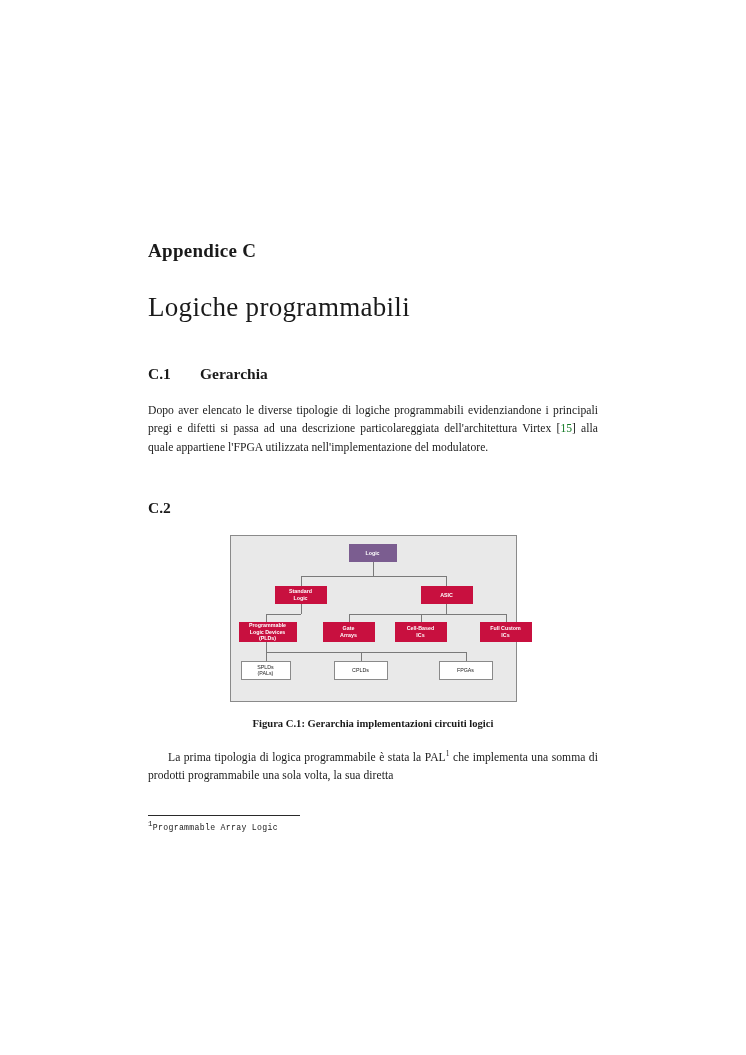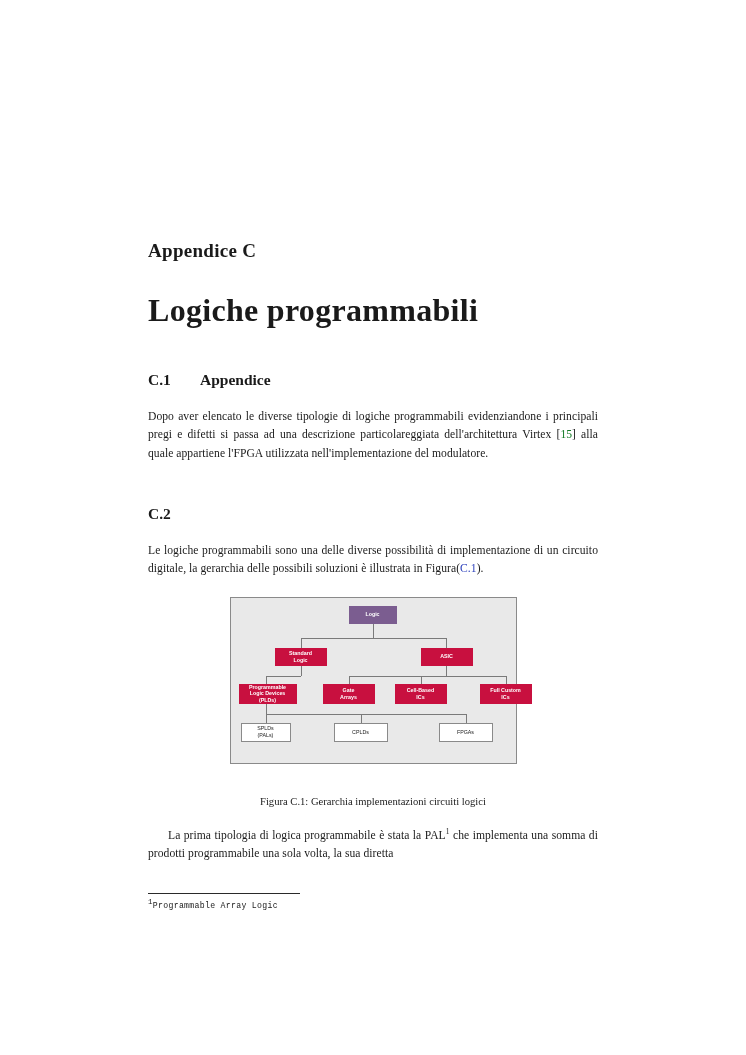--- a/index.html
+++ b/index.html
@@ -22,22 +22,22 @@
     top: 0;
     width: 450px;
   }
   .chapter-label {
     font-size: 19px;
     font-weight: bold;
     letter-spacing: 0.3px;
     margin-top: 240px;
   }
   .chapter-title {
-    font-size: 32px;
-    font-weight: bold;
+    font-size: 27px;
+    font-weight: normal;
     letter-spacing: 0.3px;
     margin-top: 30px;
   }
   .section-head {
     font-size: 15.5px;
     font-weight: bold;
     margin-top: 42px;
     display: flex;
   }
   .section-num {
@@ -103,21 +103,22 @@
   .line {
     position: absolute;
     background: #7a7a7a;
   }
   .hl { height: 1px; }
   .vl { width: 1px; }
 
   .figcaption {
     font-size: 10.6px;
     text-align: center;
-    margin-top: 32px;
+    margin-top: 16px;
+    font-weight: bold;
   }
 
   
   .footnote-rule {
     width: 152px;
     height: 1px;
     background: #2a2a2a;
     margin-top: 30px;
   }
   .footnote {
@@ -139,34 +140,31 @@
 <body>
 
 <div class="page">
   <div class="content">
 
     <div class="chapter-label">Appendice C</div>
     <div class="chapter-title">Logiche programmabili</div>
 
     <div class="section-head">
       <span class="section-num">C.1</span>
-      <span>Appendice</span>
+      <span>Gerarchia</span>
     </div>
 
     <div class="para">
       Dopo aver elencato le diverse tipologie di logiche programmabili evidenziandone i principali pregi e difetti si passa ad una descrizione particolareggiata dell'architettura Virtex [<span class="cite">15</span>] alla quale appartiene l'FPGA utilizzata nell'implementazione del modulatore.
     </div>
 
     <div class="section-head">
       <span class="section-num">C.2</span>
     </div>
 
-    <div class="para">
-      <span>Le logiche programmabili sono una delle diverse possibilità di implementazione di un circuito digitale, la gerarchia delle possibili soluzioni è illustrata in Figura(</span><span class="ref">C.1</span><span>).</span>
-    </div>
 
     <div class="figure">
       <div class="fig-box">
 
         <div class="line vl" style="left:142px; top:26px; height:14px;"></div>
         <div class="line hl" style="left:70px; top:40px; width:145px;"></div>
         <div class="line vl" style="left:70px; top:40px; height:10px;"></div>
         <div class="line vl" style="left:215px; top:40px; height:10px;"></div>
 
         <div class="line vl" style="left:70px; top:68px; height:10px;"></div>

